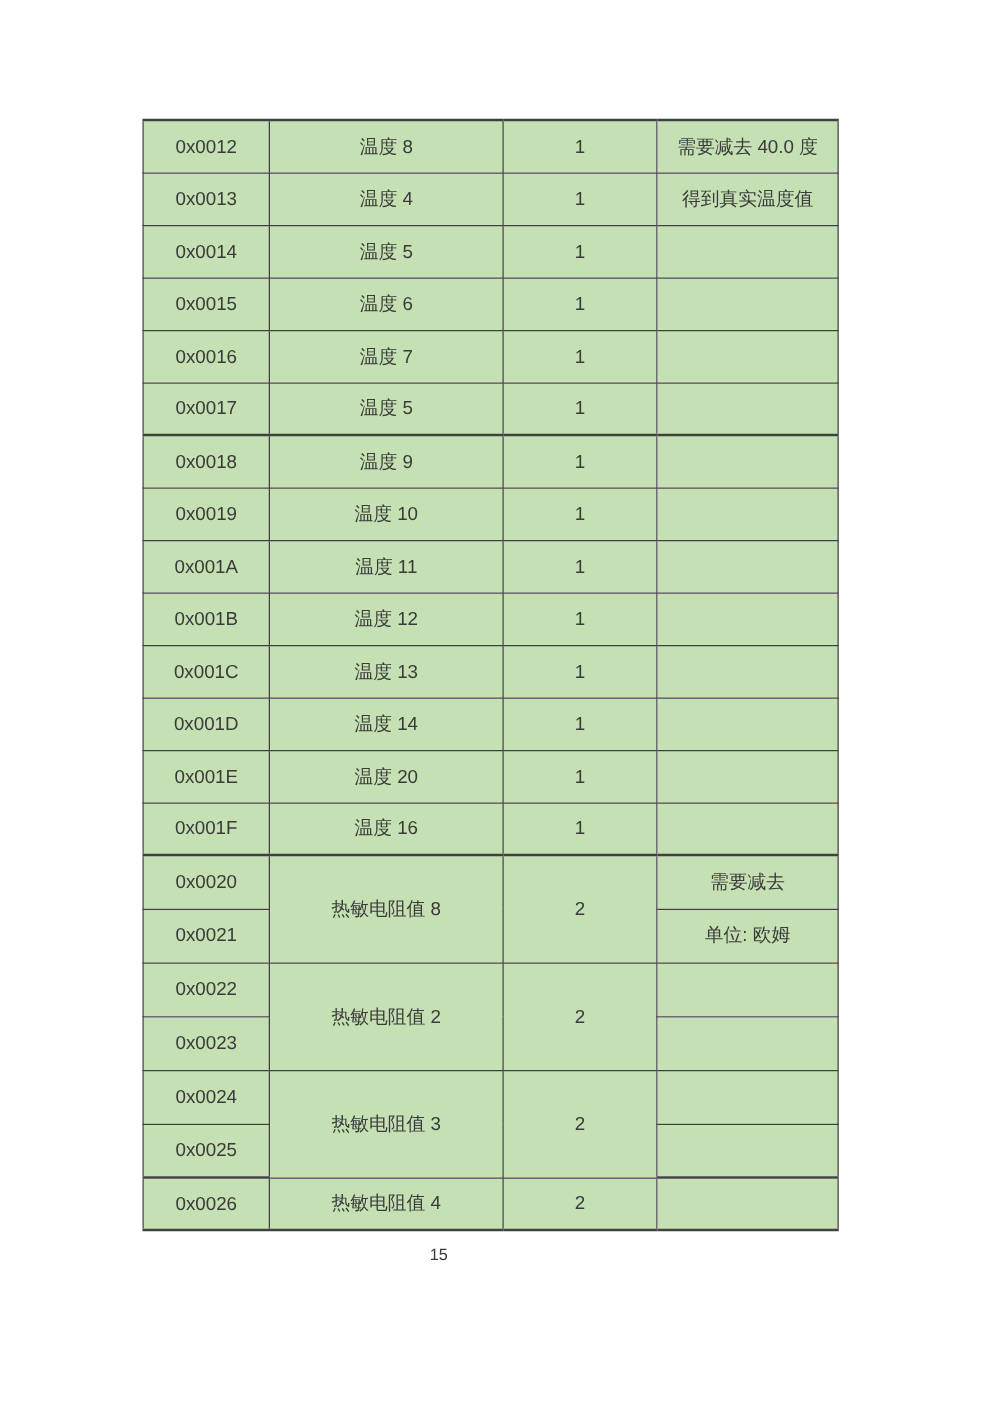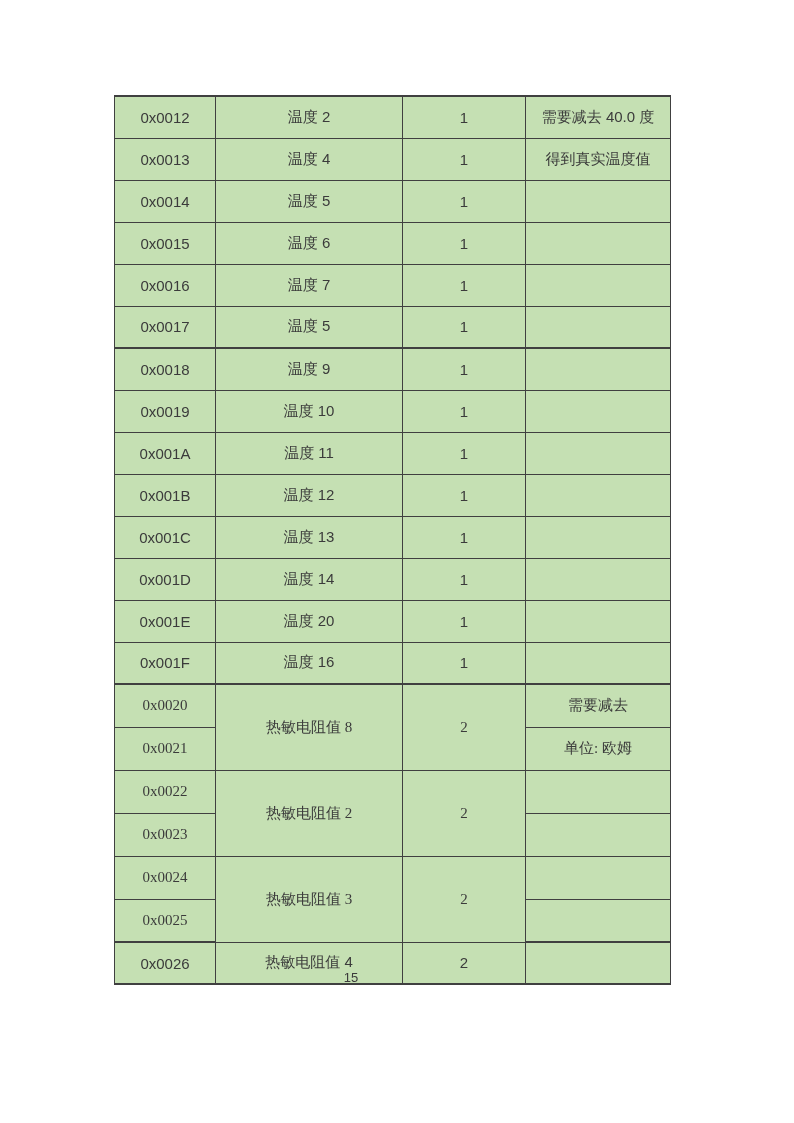--- a/index.html
+++ b/index.html
@@ -36,49 +36,49 @@
     border: 1px solid var(--border-color);
     background: var(--cell-bg);
     text-align: center;
     vertical-align: middle;
     font-size: 15px;
     padding: 0 4px;
     overflow: hidden;
     white-space: nowrap;
   }
   tr.row-simple { height: 42px; }
-  tr.row-sub    { height: 43px; font-family: Liberation Serif, serif; }
+  tr.row-sub    { height: 43px; }
   tr.thick-t td          { border-top-width: 2px; }
   tr.thick-b td          { border-bottom-width: 2px; }
   .register-table td:first-child { border-left-width: 1px; text-align: center; }
   .register-table td:last-child  { border-right-width: 1px; }
   .page-number {
     position: absolute;
-    top: 970px;
+    top: 996px;
     left: 0;
     width: 702px;
     text-align: center;
     font-size: 13px;
     color: var(--text-color);
   }
 </style>
 </head>
 <body>
 
 <table class="register-table">
   <colgroup>
     <col class="c-address">
     <col class="c-name">
     <col class="c-length">
     <col class="c-note">
   </colgroup>
   <tbody id="tbody">
       <tr class="row-simple thick-t">
         <td>0x0012</td>
-        <td>温度 2</td>
+        <td>温度 8</td>
         <td>1</td>
         <td>需要减去 40.0 度</td>
       </tr>
       <tr class="row-simple">
         <td>0x0013</td>
         <td>温度 4</td>
         <td>1</td>
         <td>得到真实温度值</td>
       </tr>
       <tr class="row-simple">

